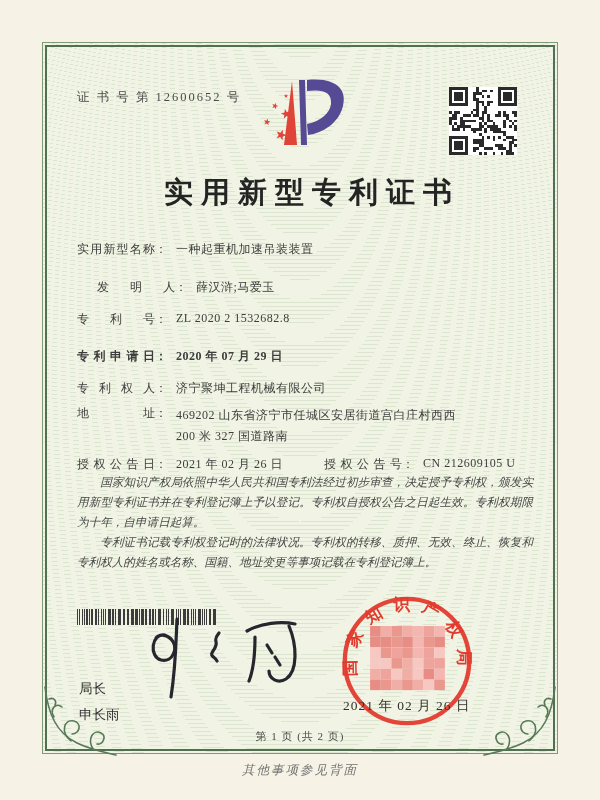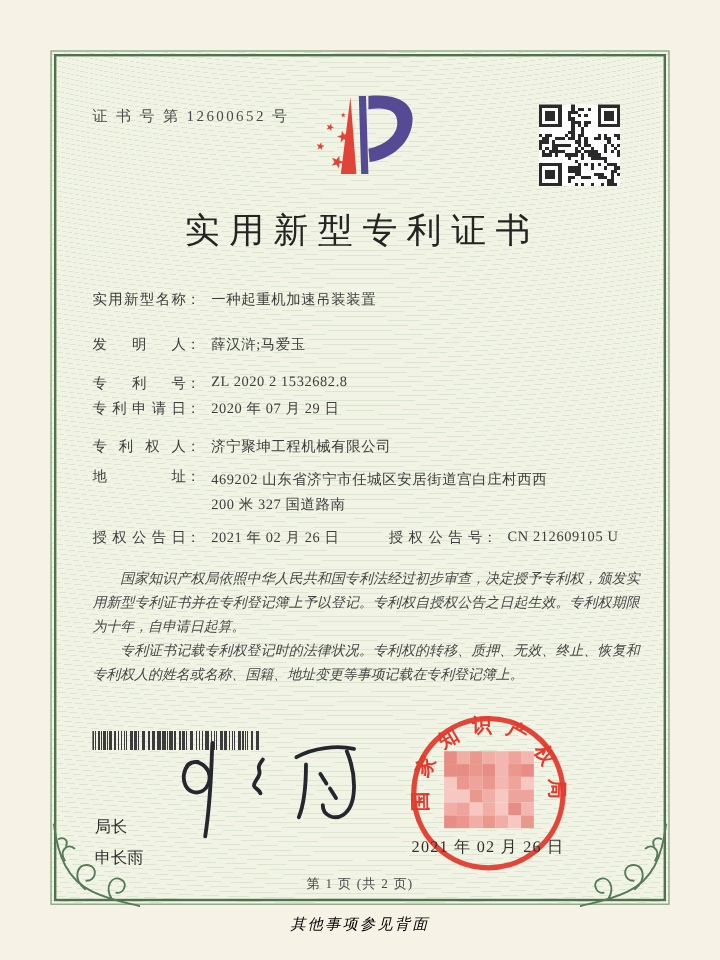--- a/index.html
+++ b/index.html
@@ -29,26 +29,26 @@
   }
   .frame-inner{
     position:absolute;inset:2px;border:2px solid var(--green-dark);
   }
   .cert-no{
     position:absolute;left:34px;top:46px;font-size:12.5px;letter-spacing:2px;color:#4a4a4a;
   }
   .logo{position:absolute;left:192px;top:30px;}
   .qr{position:absolute;left:406px;top:44px;width:68px;height:68px;}
   .title{
-    position:absolute;left:2px;top:130px;width:100%;text-align:center;
-    font-size:29px;font-weight:normal;letter-spacing:8px;color:#242424;
+    position:absolute;left:12px;top:130px;width:100%;text-align:center;
+    font-size:29px;font-weight:bold;letter-spacing:8px;color:#242424;
   }
   .fields{position:absolute;left:34px;top:198px;right:26px;font-size:12px;color:#3d3d3d;}
   .field-row{margin:0 0 0 0;}
-  .mt-a{margin-top:21px;} .mt-b{margin-top:15px;} .mt-c{margin-top:4px;}
+  .mt-a{margin-top:21px;margin-left:20px;} .mt-b{margin-top:15px;} .mt-c{margin-top:20px;font-weight:bold;}
   .mt-d{margin-top:15px;} .mt-e{margin-top:8px;}  .mt-f{margin-top:9px;}
   .flabel{
     display:inline-block;width:78px;text-align:justify;text-align-last:justify;
     vertical-align:top;
   }
   .fcolon{display:inline-block;vertical-align:top;}
   .fvalue{display:inline-block;margin-left:6px;vertical-align:top;letter-spacing:0.5px;}
   .fvalue.addr{max-width:300px;line-height:1.75;}
   .pair2{display:inline-block;margin-left:38px;}
   .paragraphs{
@@ -67,21 +67,21 @@
   }
   .page-num{
     position:absolute;bottom:9px;left:0;width:100%;text-align:center;
     font-size:11px;color:#4a4a4a;letter-spacing:1px;
   }
   .ornament{position:absolute;z-index:2;}
   .orn-bl{left:-2px;bottom:-4px;}
   .orn-br{right:-2px;bottom:-4px;transform:scaleX(-1);}
   .back-note{
     position:absolute;left:0;top:762px;width:100%;text-align:center;
-    font-size:12.5px;font-style:italic;color:#000000;letter-spacing:2px;
+    font-size:12.5px;font-style:italic;color:#737373;letter-spacing:2px;
   }
 </style>
 </head>
 <body>
 
 <div class="page">
   <div class="frame">
     <div class="frame-inner"></div>
 
     <div class="cert-no">证 书 号 第 12600652 号</div>

